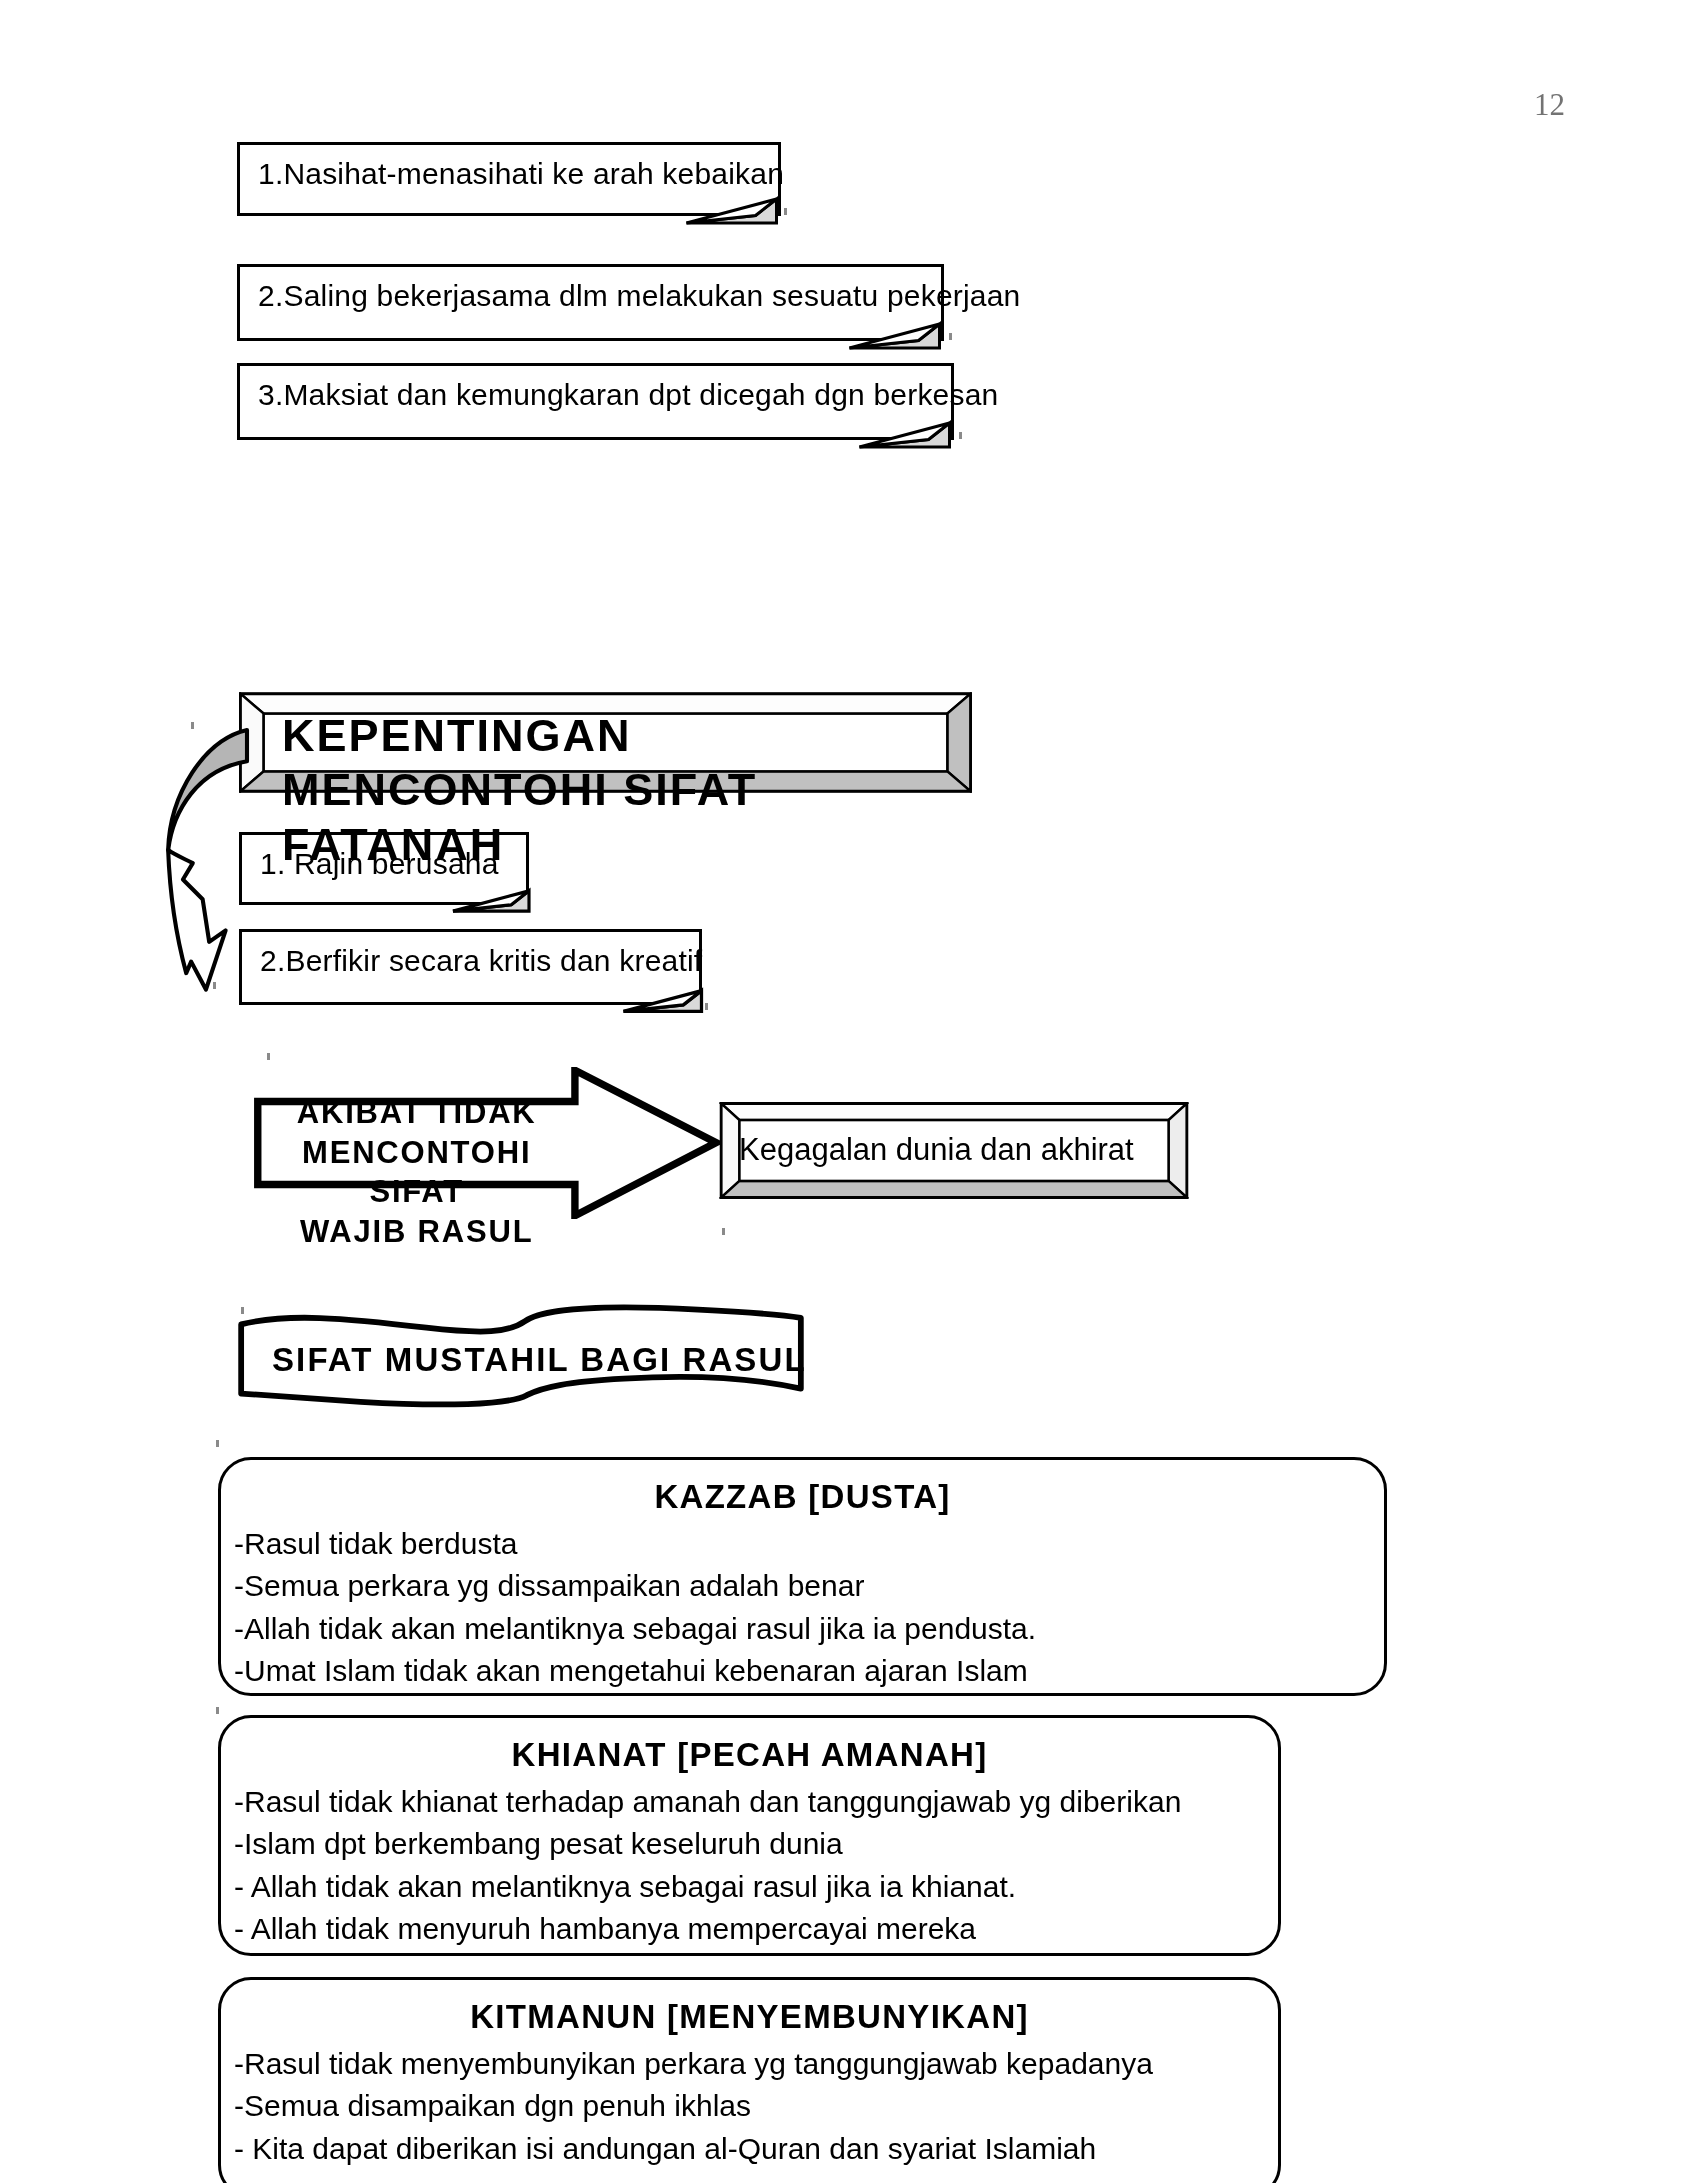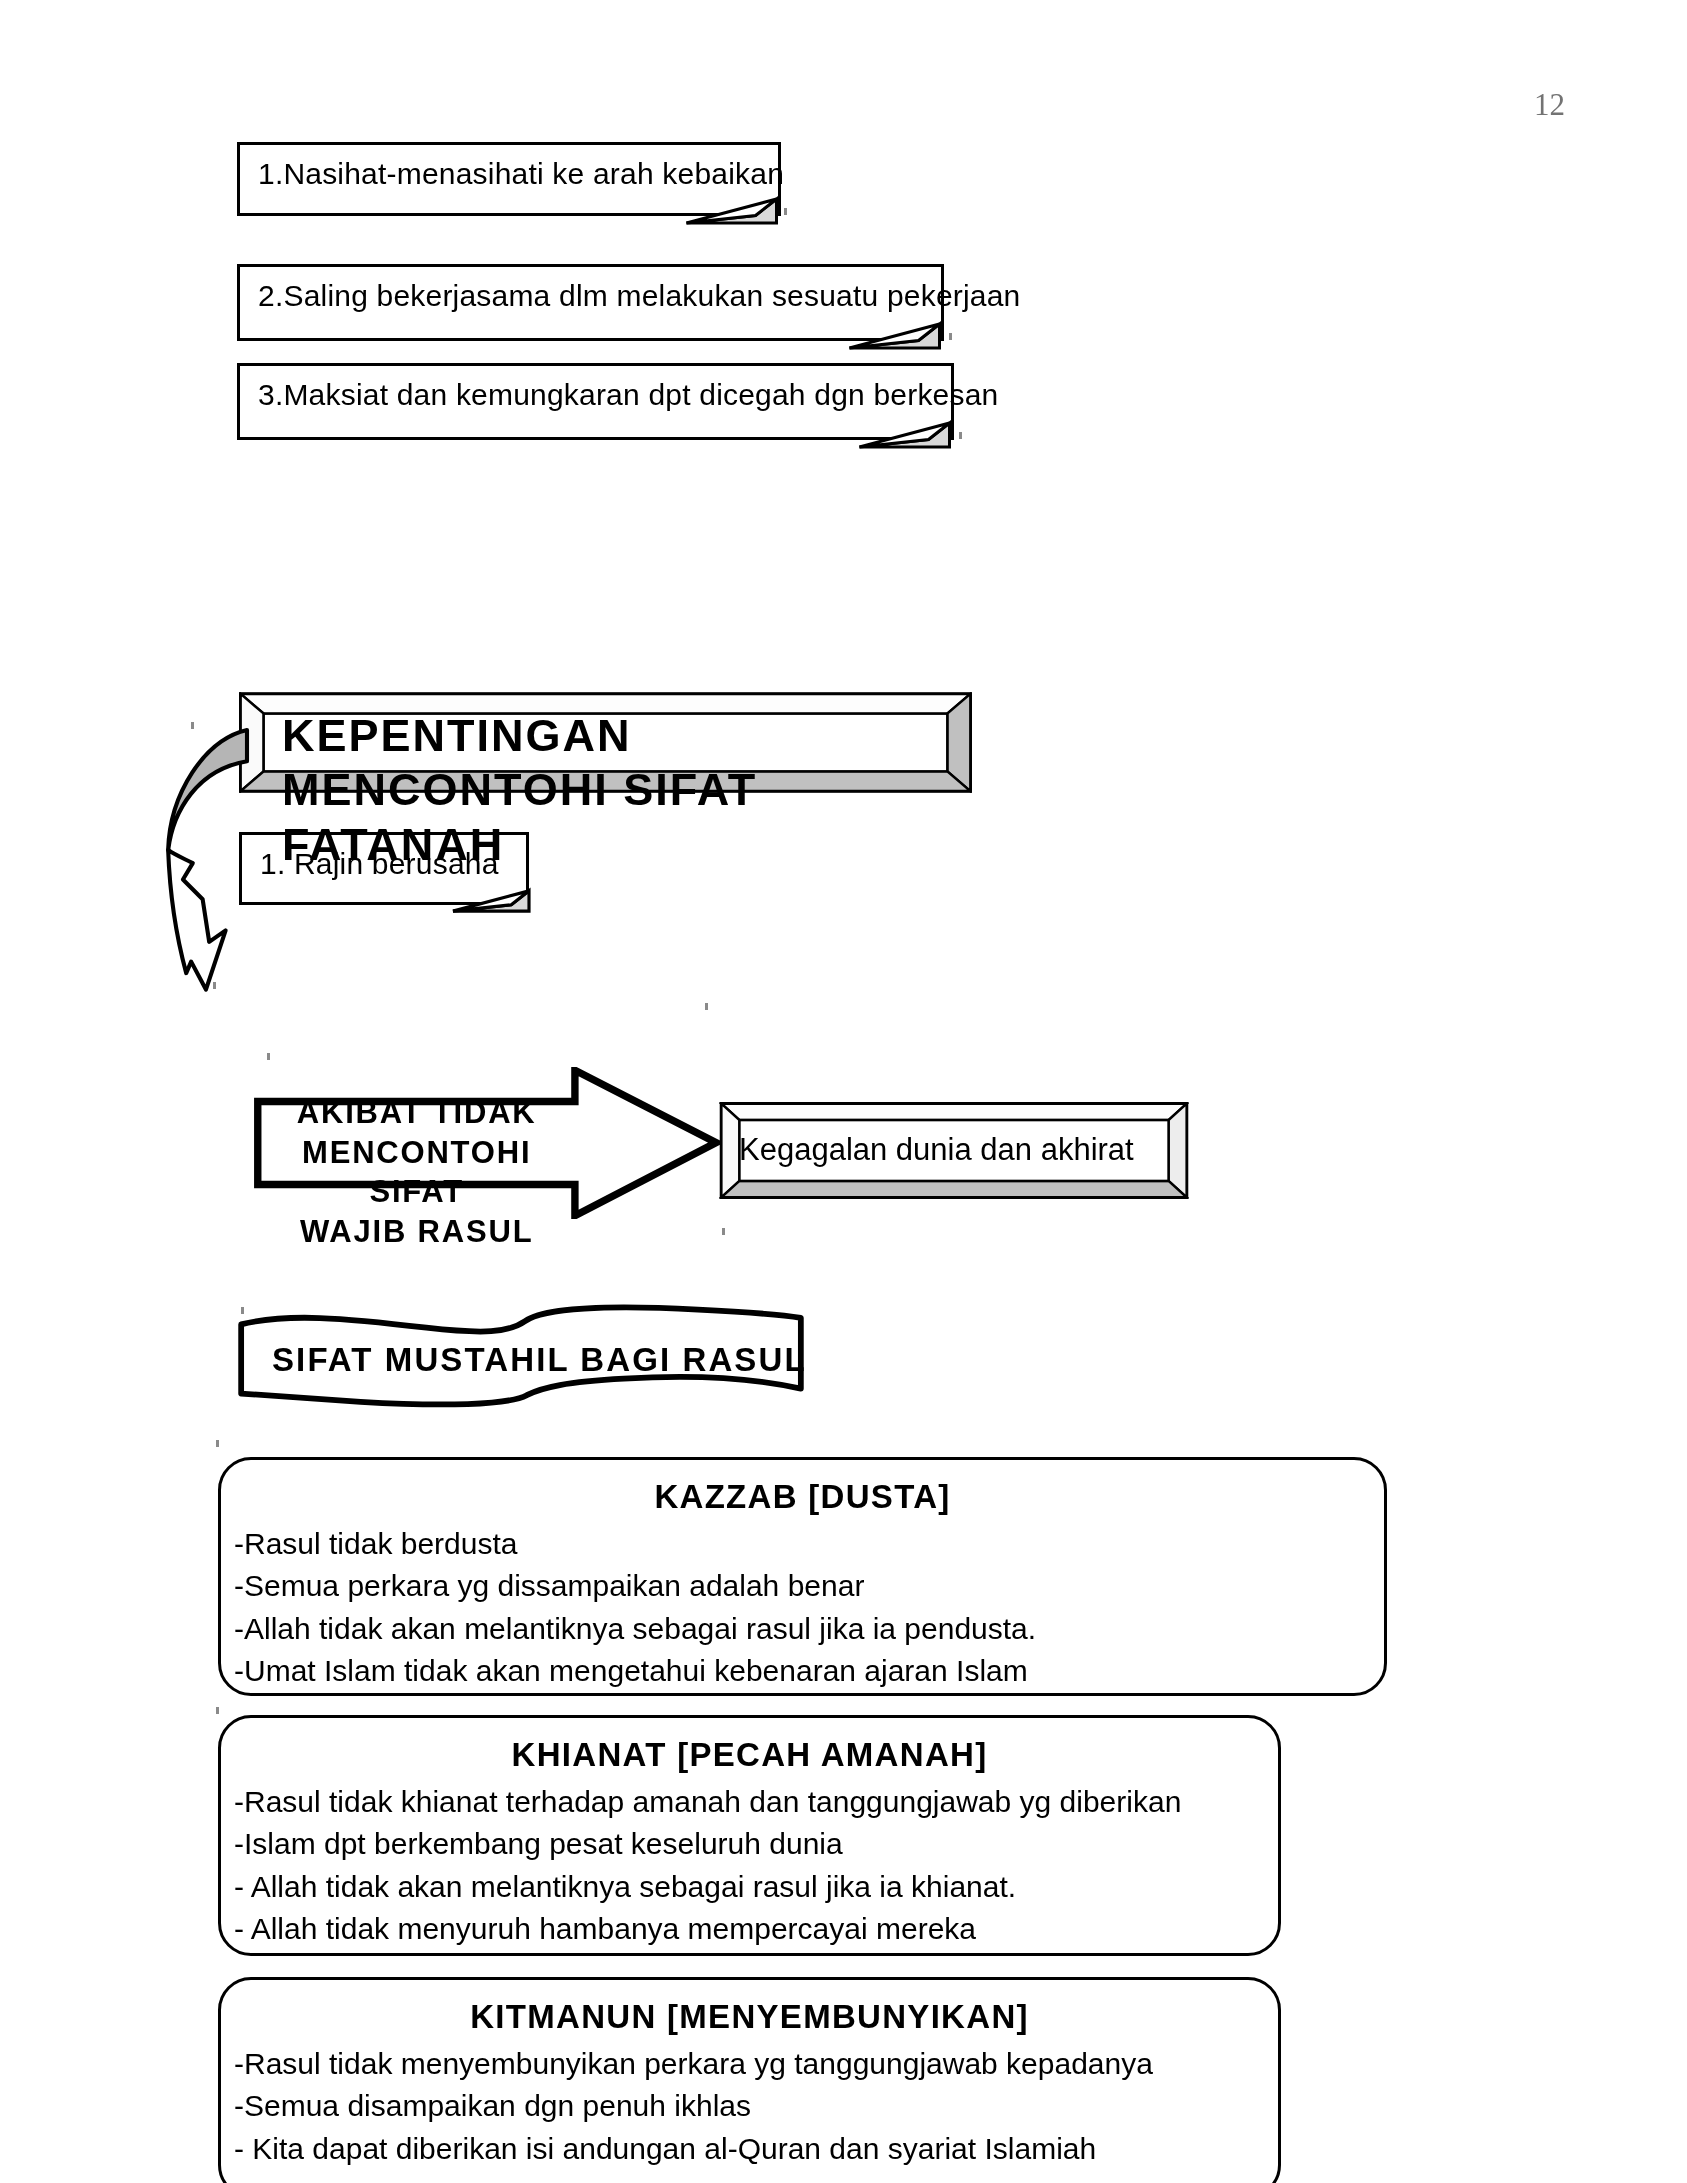--- a/index.html
+++ b/index.html
@@ -204,20 +204,27 @@
   <div class="speck" style="left:213px; top:982px;"></div>
 
   <div class="note" style="left:239px; top:832px; width:290px; height:73px;">
     <span class="note-text">1. Rajin berusaha</span>
     <svg class="fold" viewBox="0 0 120 40" style="width:76px; height:26px; bottom:-11.5px;">
       <polygon points="0,36 92,26 120,4 120,36" fill="#d9d9d9" stroke="#000" stroke-width="5"></polygon>
       <polygon points="0,36 92,26 120,4" fill="#ffffff" stroke="#000" stroke-width="5"></polygon>
     </svg>
   </div>
 
+  <div class="note" style="left:239px; top:929px; width:463px; height:76px;">
+    <span class="note-text">2.Berfikir secara kritis dan kreatif</span>
+    <svg class="fold" viewBox="0 0 120 40" style="width:79px; height:26px; bottom:-11.5px;">
+      <polygon points="0,36 92,26 120,4 120,36" fill="#d9d9d9" stroke="#000" stroke-width="5"></polygon>
+      <polygon points="0,36 92,26 120,4" fill="#ffffff" stroke="#000" stroke-width="5"></polygon>
+    </svg>
+  </div>
   <div class="speck" style="left:705px; top:1003px;"></div>
 
   <div class="speck" style="left:267px; top:1053px;"></div>
   <div class="arrow-wrap" style="left:252px; top:1067px; width:470px; height:152px;">
     <svg width="470" height="152" viewBox="0 0 570 185" style="position:absolute; left:0; top:0;">
       <polygon points="6,42 392,42 392,4 564,92 392,181 392,143 6,143" fill="#ffffff" stroke="#000" stroke-width="9" stroke-linejoin="miter"></polygon>
     </svg>
     <div class="arrow-label" style="left:8.2px; top:26px; width:313px;">AKIBAT TIDAK
 MENCONTOHI SIFAT
 WAJIB RASUL</div>

